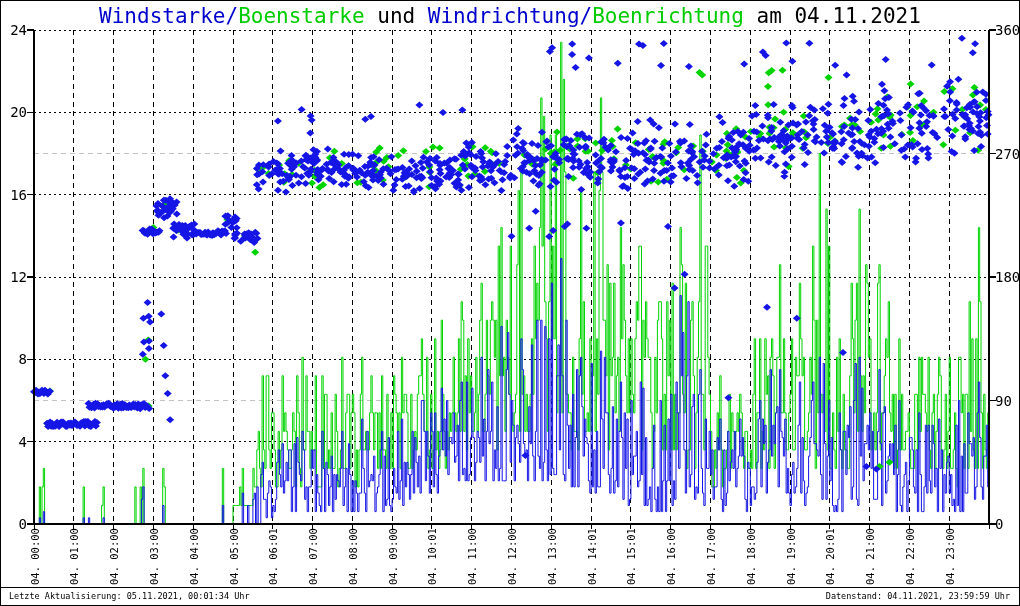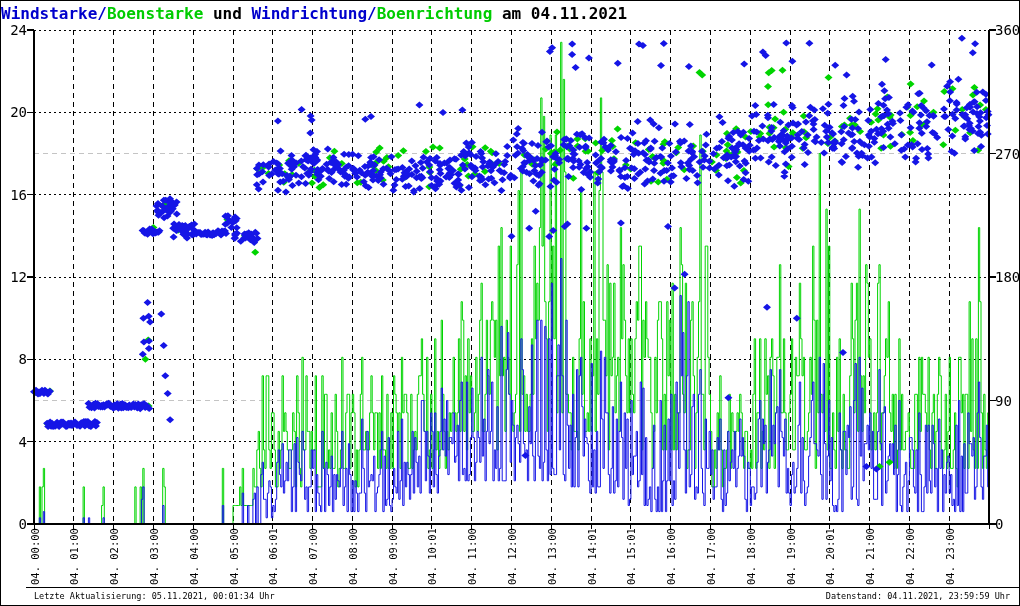--- a/index.html
+++ b/index.html
@@ -1,21 +1,21 @@
 <!DOCTYPE html>
 <html><head>
 <meta charset="utf-8">
 <style>
   html,body{margin:0;padding:0;background:#888;}
   #page{position:relative;width:1020px;height:606px;background:#fff;border:1px solid #000;
         box-sizing:border-box;overflow:hidden;font-family:"DejaVu Sans Mono","Liberation Mono",monospace;}
-  #chart-title{position:absolute;top:3px;left:0;width:100%;text-align:left;
-        font-size:16px;font-weight:bold;letter-spacing:0;white-space:pre;}
+  #chart-title{position:absolute;top:3px;left:0;width:100%;text-align:center;
+        font-size:21px;font-weight:normal;letter-spacing:0;white-space:pre;}
   #plot-svg{position:absolute;left:0;top:0;}
-  #footer{position:absolute;left:0;right:0;top:586px;height:19px;border-top:1px solid #000;margin-left:25px;}
+  #footer{position:absolute;left:0;right:0;top:586px;height:19px;border-top:1px solid #000;}
   .foot-text{position:absolute;top:3px;font-size:8.5px;color:#000;white-space:pre;}
   #footer-left{left:8px;}
   #footer-right{right:9px;}
 </style>
 </head>
 <body>
 
 <div id="page">
   <div id="chart-title"><span style="color: rgb(0, 0, 204);">Windstarke/</span><span style="color: rgb(0, 204, 0);">Boenstarke</span><span style="color: rgb(0, 0, 0);"> und </span><span style="color: rgb(0, 0, 204);">Windrichtung/</span><span style="color: rgb(0, 204, 0);">Boenrichtung</span><span style="color: rgb(0, 0, 0);"> am 04.11.2021</span></div>
 

